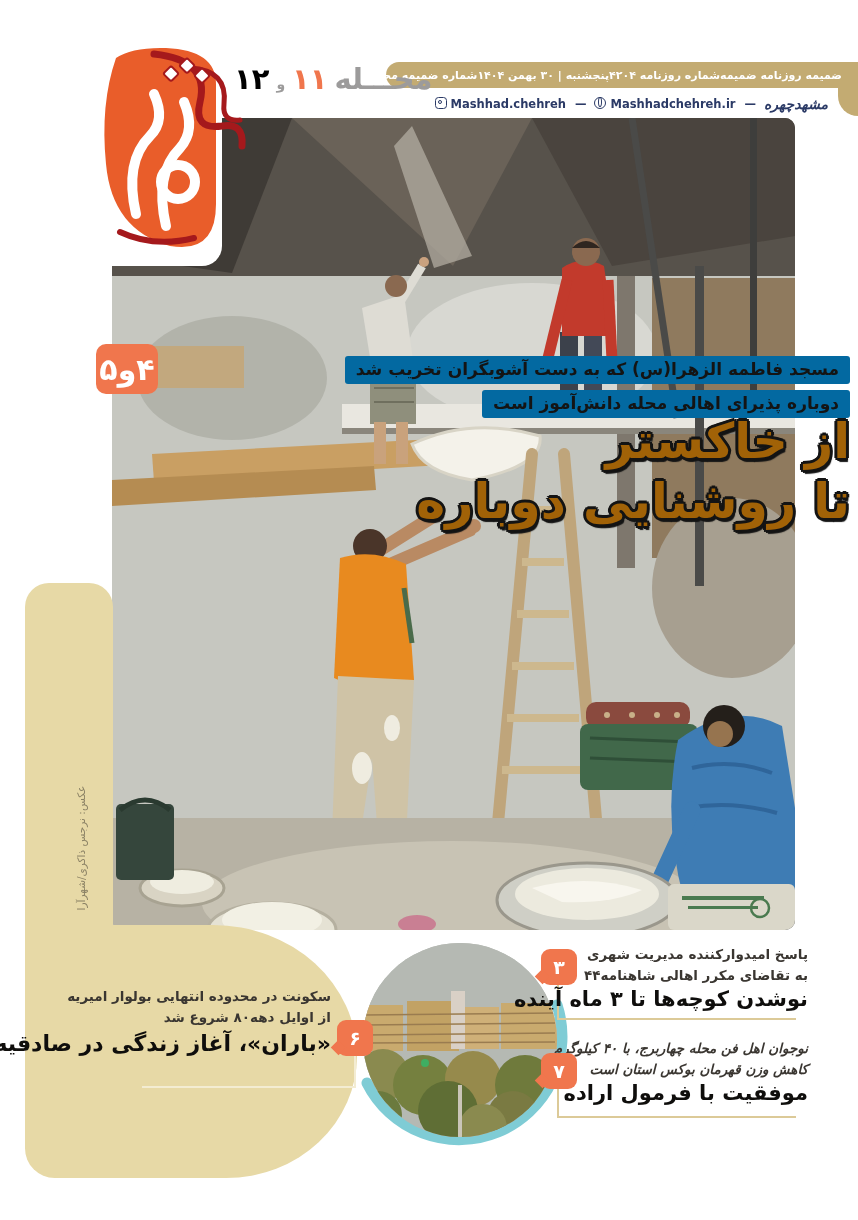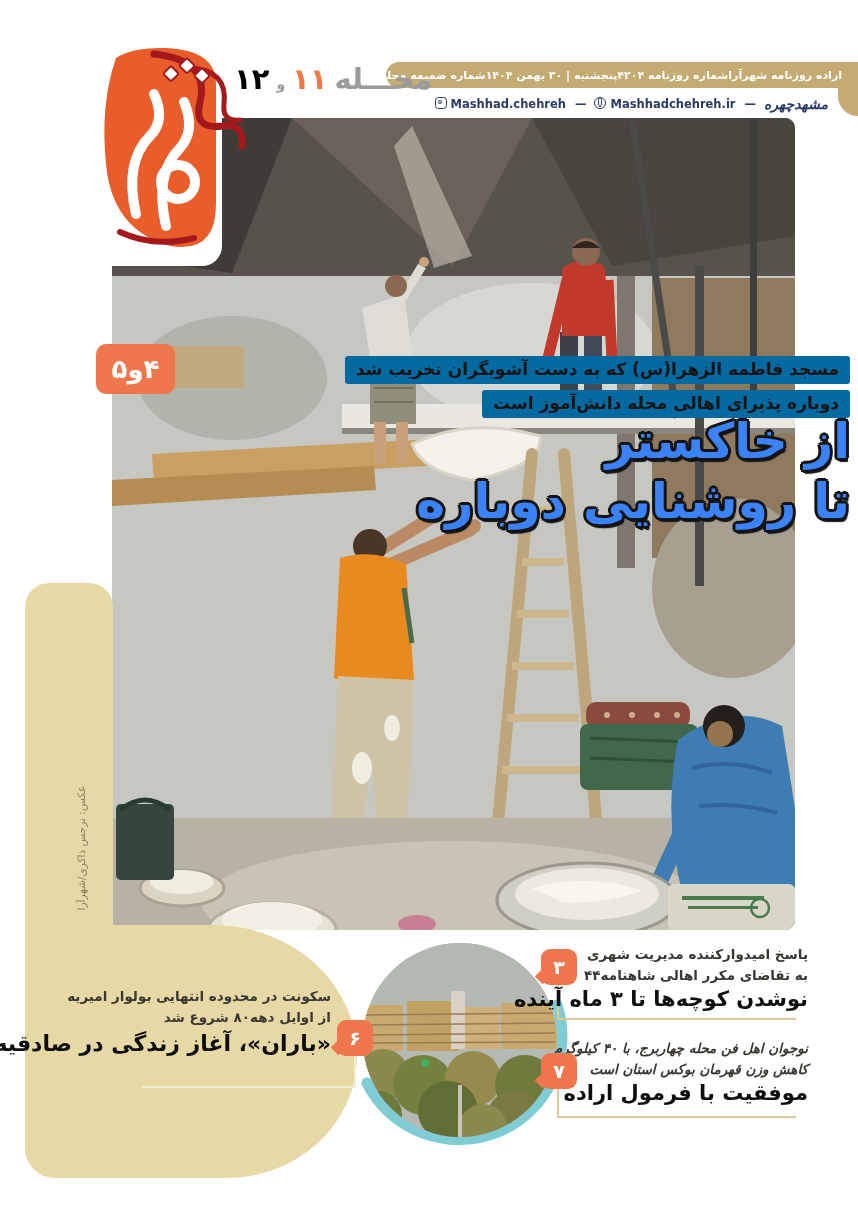--- a/index.html
+++ b/index.html
@@ -29,31 +29,31 @@
   .edition .conj{font-size:14px;font-weight:bold;color:#9c9b9b;}
   .edition .num2{font-size:29px;font-weight:bold;color:#000000;}
 
   
   .main-photo{position:absolute;left:112px;top:118px;width:683px;height:812px;border-radius:10px;
     overflow:hidden;background:#c6c7c0;z-index:1;}
   .photo-notch{position:absolute;left:112px;top:118px;width:110px;height:148px;background:#fff;
     border-radius:0 0 20px 0;z-index:4;}
   .logo{position:absolute;left:94px;top:42px;width:230px;height:225px;z-index:7;}
 
-  .pages-badge{position:absolute;left:96px;top:344px;width:79px;height:50px;background:#f0764d;
-    border-radius:10px;color:#fff;font-size:26px;font-weight:bold;display:flex;align-items:center;
+  .pages-badge{position:absolute;left:96px;top:344px;width:62px;height:50px;background:#f0764d;
+    border-radius:10px;color:#fff;font-size:30px;font-weight:bold;display:flex;align-items:center;
     justify-content:center;direction:rtl;z-index:6;}
 
   .caption{position:absolute;background:#0369a1;color:#141414;font-size:17px;font-weight:bold;
     direction:rtl;padding:3px 11px 5px;border-radius:3px;z-index:5;white-space:nowrap;}
   .caption.l1{right:8px;top:356px;}
   .caption.l2{right:8px;top:390px;}
 
   .headline{position:absolute;right:8px;top:412px;z-index:5;direction:rtl;text-align:right;
-    color:#3b82f6;font-weight:bold;line-height:60px;
+    color:#a16207;font-weight:bold;line-height:60px;
     text-shadow:-2px -2px 0 #141414,2px -2px 0 #141414,-2px 2px 0 #141414,2px 2px 0 #141414,
       0 3px 0 #141414,3px 0 0 #141414,-3px 0 0 #141414,0 -3px 0 #141414,2px 4px 1px #141414;}
   .headline .h1{font-size:49px;}
   .headline .h2{font-size:49px;}
 
   
   .beige-band{position:absolute;left:25px;top:583px;width:88px;height:400px;background:#e7d9a6;
     border-radius:24px 24px 0 0;z-index:2;}
   .beige-blob{position:absolute;left:25px;top:925px;width:332px;height:253px;background:#e7d9a6;
     border-radius:8px 165px 150px 34px / 8px 150px 140px 34px;z-index:2;}
@@ -90,21 +90,21 @@
   .rule7{left:557px;top:1078px;width:237px;height:38px;}
   .rule6{position:absolute;left:142px;top:1046px;width:212px;height:40px;
     border-right:2px solid #f3ecd2;border-bottom:2px solid #f3ecd2;z-index:4;}
 </style>
 </head>
 <body>
 
 <div id="page">
 
   <div class="info-bar">
-    <span>اراده روزنامه شهرآرا</span>
+    <span>ضمیمه روزنامه ضمیمه</span>
     <span>شماره روزنامه ۴۲۰۴</span>
     <span>پنجشنبه | ۳۰ بهمن ۱۴۰۴</span>
     <span>شماره ضمیمه محله ۶۴۹</span>
   </div>
   <div class="bar-tail"></div>
 
   <div class="social-line">
     <span class="brand-script">مشهدچهره</span>
     <span class="sep-dash">—</span>
     <span class="social-item">

